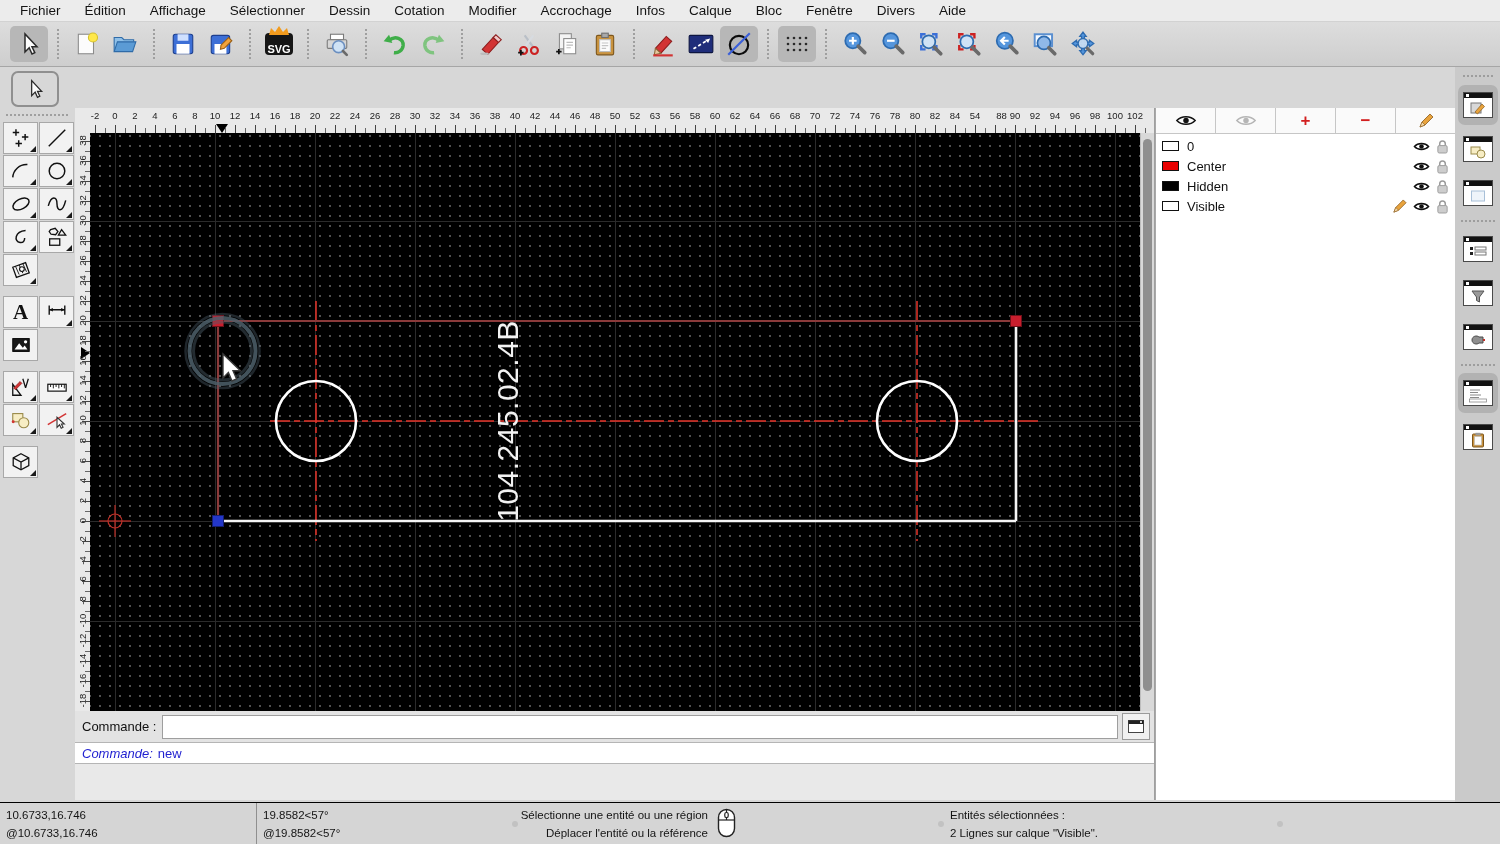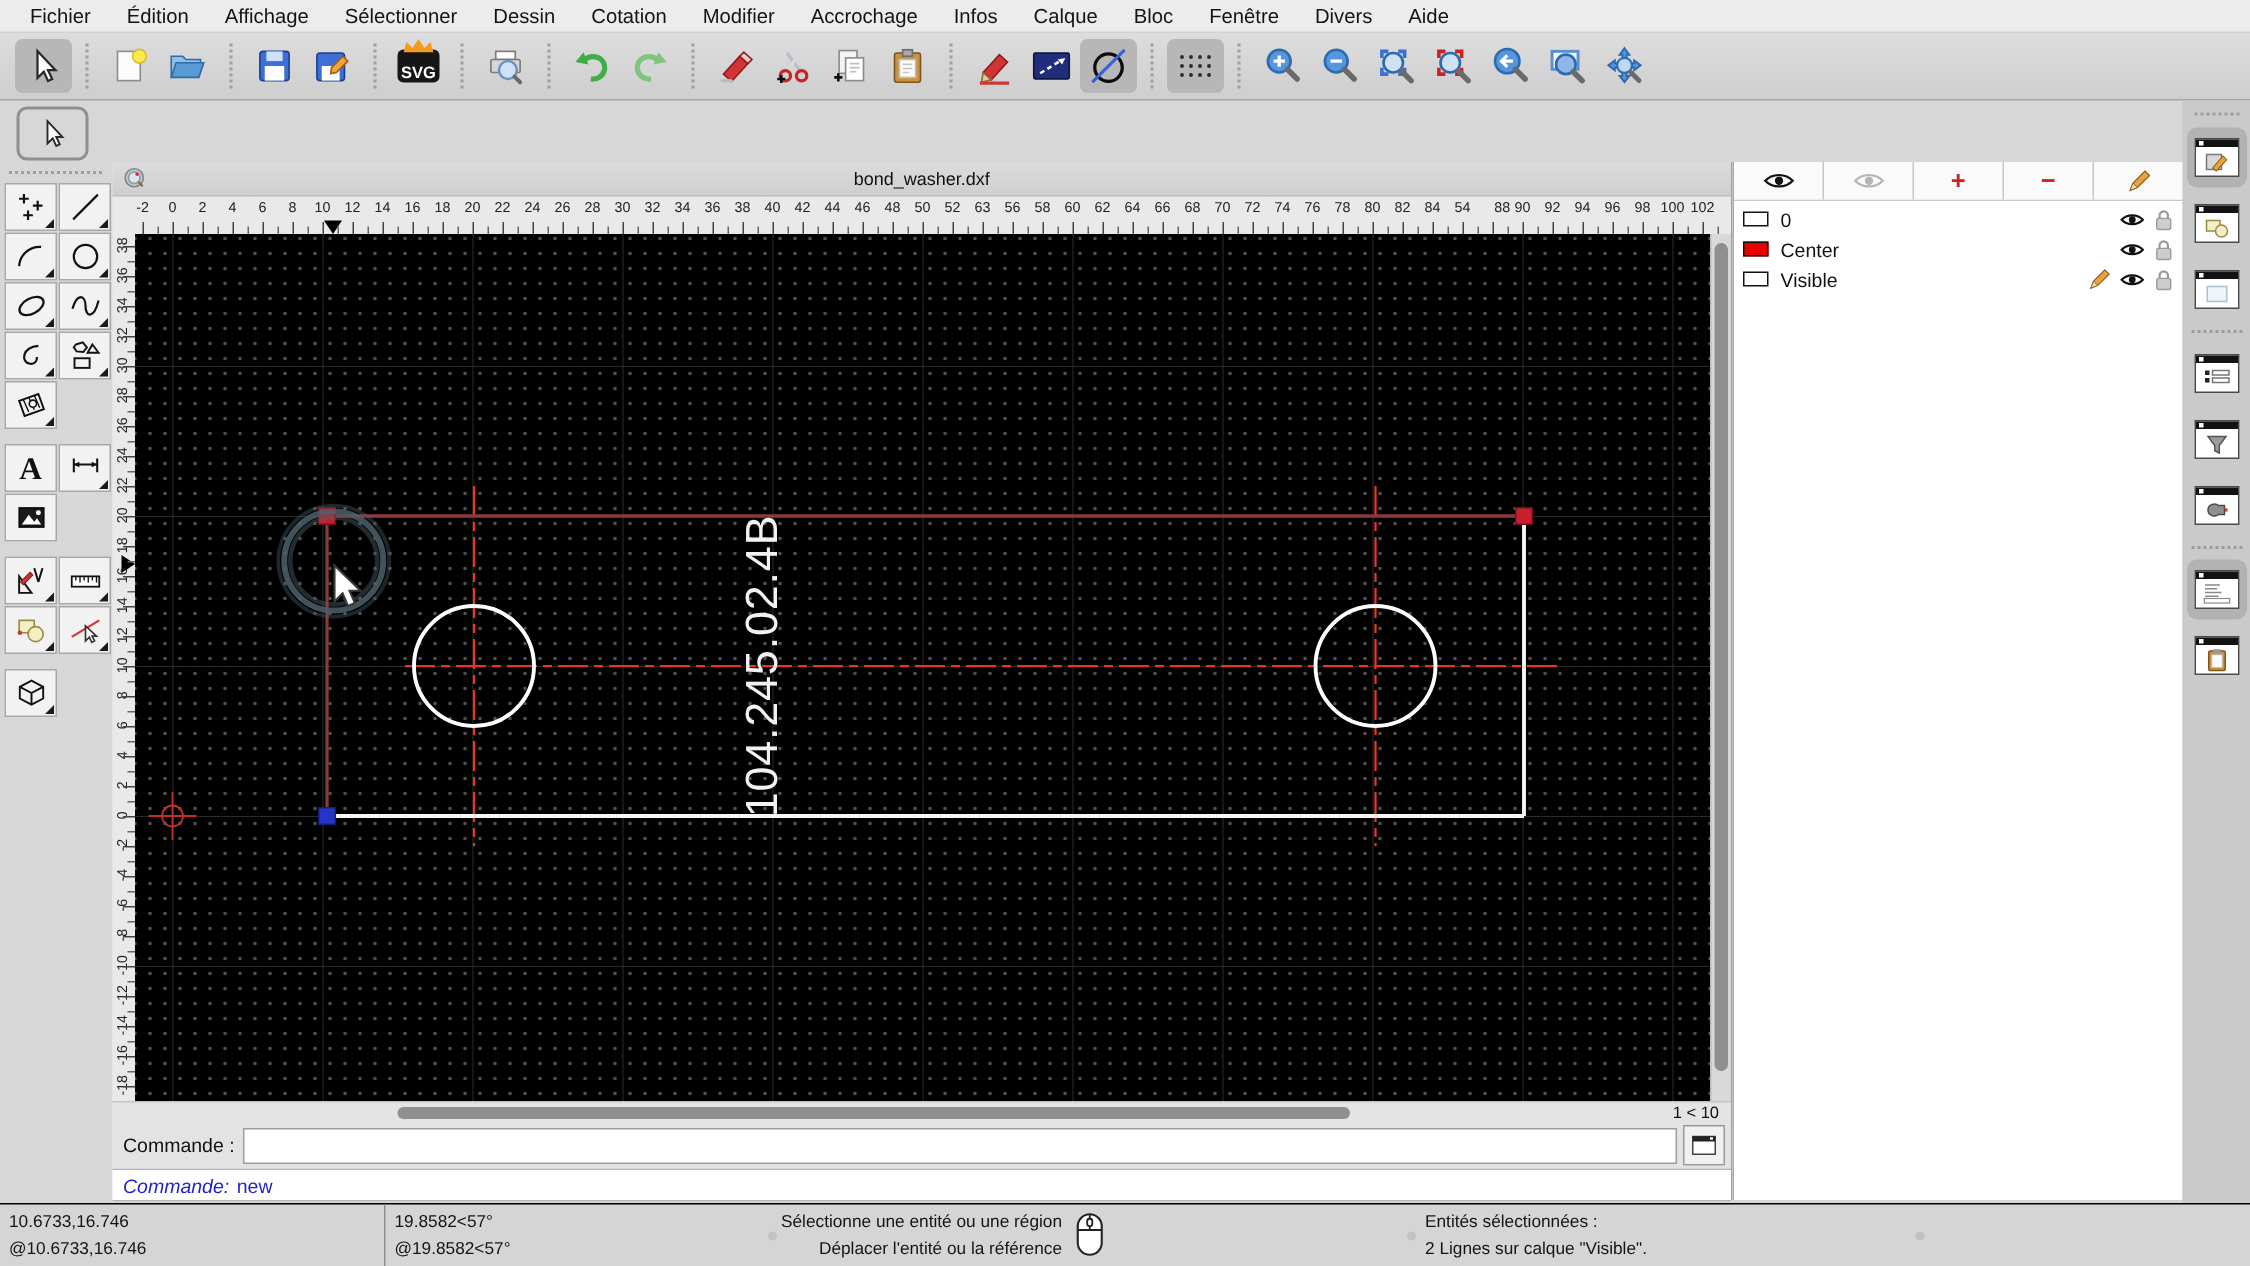--- a/index.html
+++ b/index.html
@@ -473,29 +473,20 @@
                 <path d="M12 3 L20.5 7.5 L20.5 16 L12 20.5 L3.5 16 L3.5 7.5 Z" fill="none" stroke="#111" stroke-width="1.4"></path>
                 <path d="M3.5 7.5 L12 12 L20.5 7.5 M12 12 V20.5" fill="none" stroke="#111" stroke-width="1.4"></path>
               </svg>
             </div>
           <div style="width:36px"></div>
         </div>
       </div>
     </div>
 
     <div id="doc-window">
-      <div id="doc-titlebar">
-        <svg id="doc-icon" viewBox="0 0 16 16">
-            <circle cx="8" cy="8" r="6.5" fill="#b9c0c8" stroke="#7a828c"></circle>
-            <circle cx="8" cy="8" r="4" fill="#dfe5ea" stroke="#8f98a2"></circle>
-            <line x1="11" y1="11" x2="14" y2="14" stroke="#8a6a2a" stroke-width="1.6"></line>
-            <circle cx="10" cy="5.5" r="1.2" fill="#d23434"></circle>
-          </svg>
-        <span>bond_washer.dxf</span>
-      </div>
       <div id="ruler-row">
         <div id="ruler-corner"></div>
         <div id="h-ruler">
           <div id="h-marker"></div>
         <span class="hlab" style="left: 5px;">-2</span>
             <span class="hlab" style="left: 25px;">0</span>
             <span class="hlab" style="left: 45px;">2</span>
             <span class="hlab" style="left: 65px;">4</span>
             <span class="hlab" style="left: 85px;">6</span>
             <span class="hlab" style="left: 105px;">8</span>
@@ -784,26 +775,20 @@
               <circle cx="132.5" cy="218" r="37" stroke-width="2.5" opacity="0.4"></circle>
             </g>
 
             <path d="M133 221 l0 24 l5.4 -5.4 l3.6 8.4 l4.6 -2 l-3.6 -8.2 l7.4 0 Z" fill="#ffffff" stroke="#3a3a3a" stroke-width="1.4"></path>
           </svg>
         </div>
         <div id="v-scroll">
           <div id="v-thumb"></div>
         </div>
       </div>
-      <div id="hscroll-row">
-        <div id="h-track">
-          <div id="h-thumb"></div>
-        </div>
-        <div id="zoom-indicator">1 &lt; 10</div>
-      </div>
       <div id="cmd-row">
         <span id="cmd-label">Commande :</span>
         <input id="cmd-input" type="text" value="" style="">
         <div id="cmd-kbd-btn">
           <svg width="16" height="13" viewBox="0 0 16 13">
               <rect x="0.5" y="0.5" width="15" height="12" fill="#fff" stroke="#444"></rect>
               <rect x="0.5" y="0.5" width="15" height="3.5" fill="#222"></rect>
               <rect x="12" y="1.2" width="2" height="1.6" fill="#fff"></rect>
             </svg>
         </div>
@@ -850,20 +835,32 @@
               <circle cx="12" cy="7" r="3.2" fill="#111"></circle>
             </svg>
             <svg width="13" height="15" viewBox="0 0 14 16">
               <rect x="2" y="7" width="10" height="8" rx="1.5" fill="#cdcdcd" stroke="#9a9a9a"></rect>
               <path d="M4 7 V5 a3 3 0 0 1 6 0 V7" fill="none" stroke="#9a9a9a" stroke-width="1.6"></path>
             </svg>
           </div>
           <div class="layer-row">
             <span class="swatch" style="background: rgb(232, 0, 0);"></span>
             <span class="layer-name">Center</span>
+            <svg width="17" height="11" viewBox="0 0 24 14">
+              <path d="M2 7 C7 1.5, 17 1.5, 22 7 C17 12.5, 7 12.5, 2 7 Z" fill="none" stroke="#111" stroke-width="2"></path>
+              <circle cx="12" cy="7" r="3.2" fill="#111"></circle>
+            </svg>
+            <svg width="13" height="15" viewBox="0 0 14 16">
+              <rect x="2" y="7" width="10" height="8" rx="1.5" fill="#cdcdcd" stroke="#9a9a9a"></rect>
+              <path d="M4 7 V5 a3 3 0 0 1 6 0 V7" fill="none" stroke="#9a9a9a" stroke-width="1.6"></path>
+            </svg>
+          </div>
+          <div class="layer-row">
+            <span class="swatch" style="background: rgb(0, 0, 0);"></span>
+            <span class="layer-name">Hidden</span>
             <svg width="17" height="11" viewBox="0 0 24 14">
               <path d="M2 7 C7 1.5, 17 1.5, 22 7 C17 12.5, 7 12.5, 2 7 Z" fill="none" stroke="#111" stroke-width="2"></path>
               <circle cx="12" cy="7" r="3.2" fill="#111"></circle>
             </svg>
             <svg width="13" height="15" viewBox="0 0 14 16">
               <rect x="2" y="7" width="10" height="8" rx="1.5" fill="#cdcdcd" stroke="#9a9a9a"></rect>
               <path d="M4 7 V5 a3 3 0 0 1 6 0 V7" fill="none" stroke="#9a9a9a" stroke-width="1.6"></path>
             </svg>
           </div>
           <div class="layer-row">

